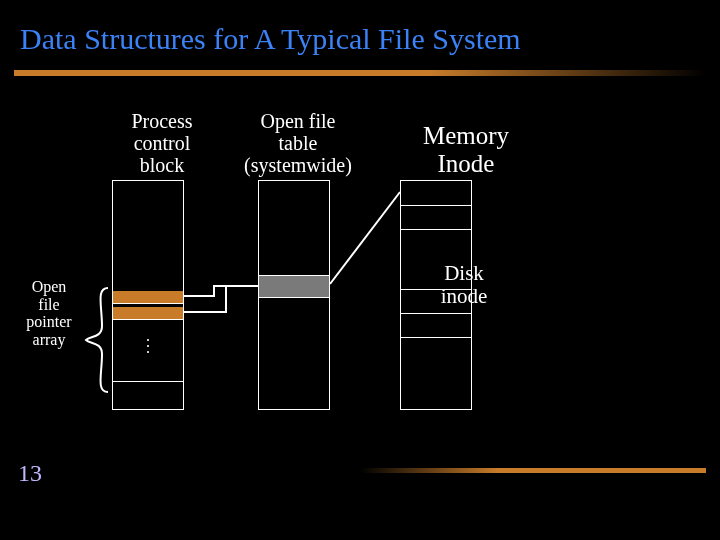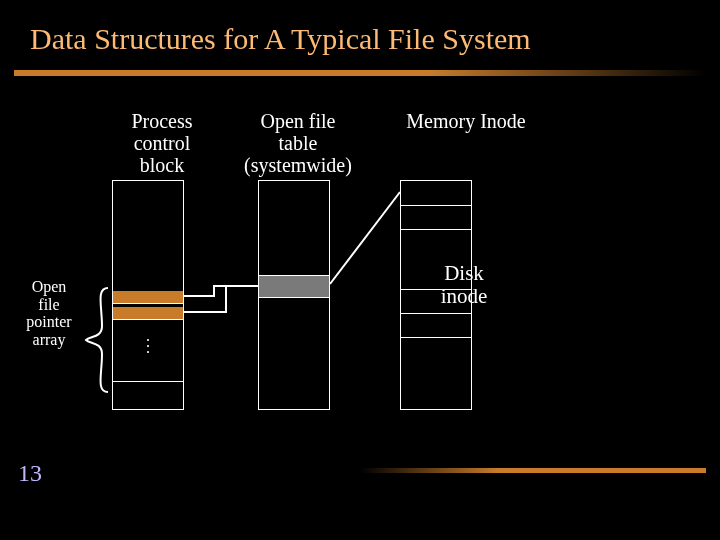--- a/index.html
+++ b/index.html
@@ -1,26 +1,26 @@
 <!DOCTYPE html>
 <html><head>
 <meta charset="utf-8">
 <style>
   * { margin: 0; padding: 0; box-sizing: border-box; }
   html, body { width: 720px; height: 540px; background: #000; font-family: "Times New Roman", serif; color: #fff; overflow: hidden; }
   .slide { position: relative; width: 720px; height: 540px; }
-  .title { position: absolute; left: 30px; top: 22px; font-size: 30px; color: #fdba74; }
+  .title { position: absolute; left: 20px; top: 22px; font-size: 30px; color: #3b82f6; }
   .title-rule { position: absolute; left: 14px; top: 70px; width: 692px; height: 6px; background: linear-gradient(to right, #c87c2a 0%, #c87c2a 60%, rgba(200,124,42,0) 100%); }
   .foot-rule { position: absolute; left: 360px; top: 468px; width: 346px; height: 5px; background: linear-gradient(to right, rgba(200,124,42,0) 0%, #c87c2a 40%, #c87c2a 100%); }
   .page-num { position: absolute; left: 18px; top: 460px; font-size: 24px; color: #c4b5fd; }
 
   .lbl { position: absolute; font-size: 20px; color: #fff; text-align: center; line-height: 1.1; }
   .lbl.pcb { left: 117px; top: 110px; width: 90px; }
   .lbl.oft { left: 238px; top: 110px; width: 120px; }
-  .lbl.mi  { left: 396px; top: 110px; width: 140px; font-size: 20px; }
+  .lbl.mi  { left: 396px; top: 122px; width: 140px; font-size: 25px; }
   .lbl.di  { left: 424px; top: 262px; width: 80px; font-size: 21px; }
 
   .lbl.ofpa { left: 14px; top: 278px; width: 70px; text-align: center; font-size: 16px; }
 
   
   .col { position: absolute; border: 1px solid #fff; }
   .pcb-box { left: 112px; top: 180px; width: 72px; height: 230px; }
   .oft-box { left: 258px; top: 180px; width: 72px; height: 230px; }
   .mi-box  { left: 400px; top: 180px; width: 72px; height: 230px; }
 

